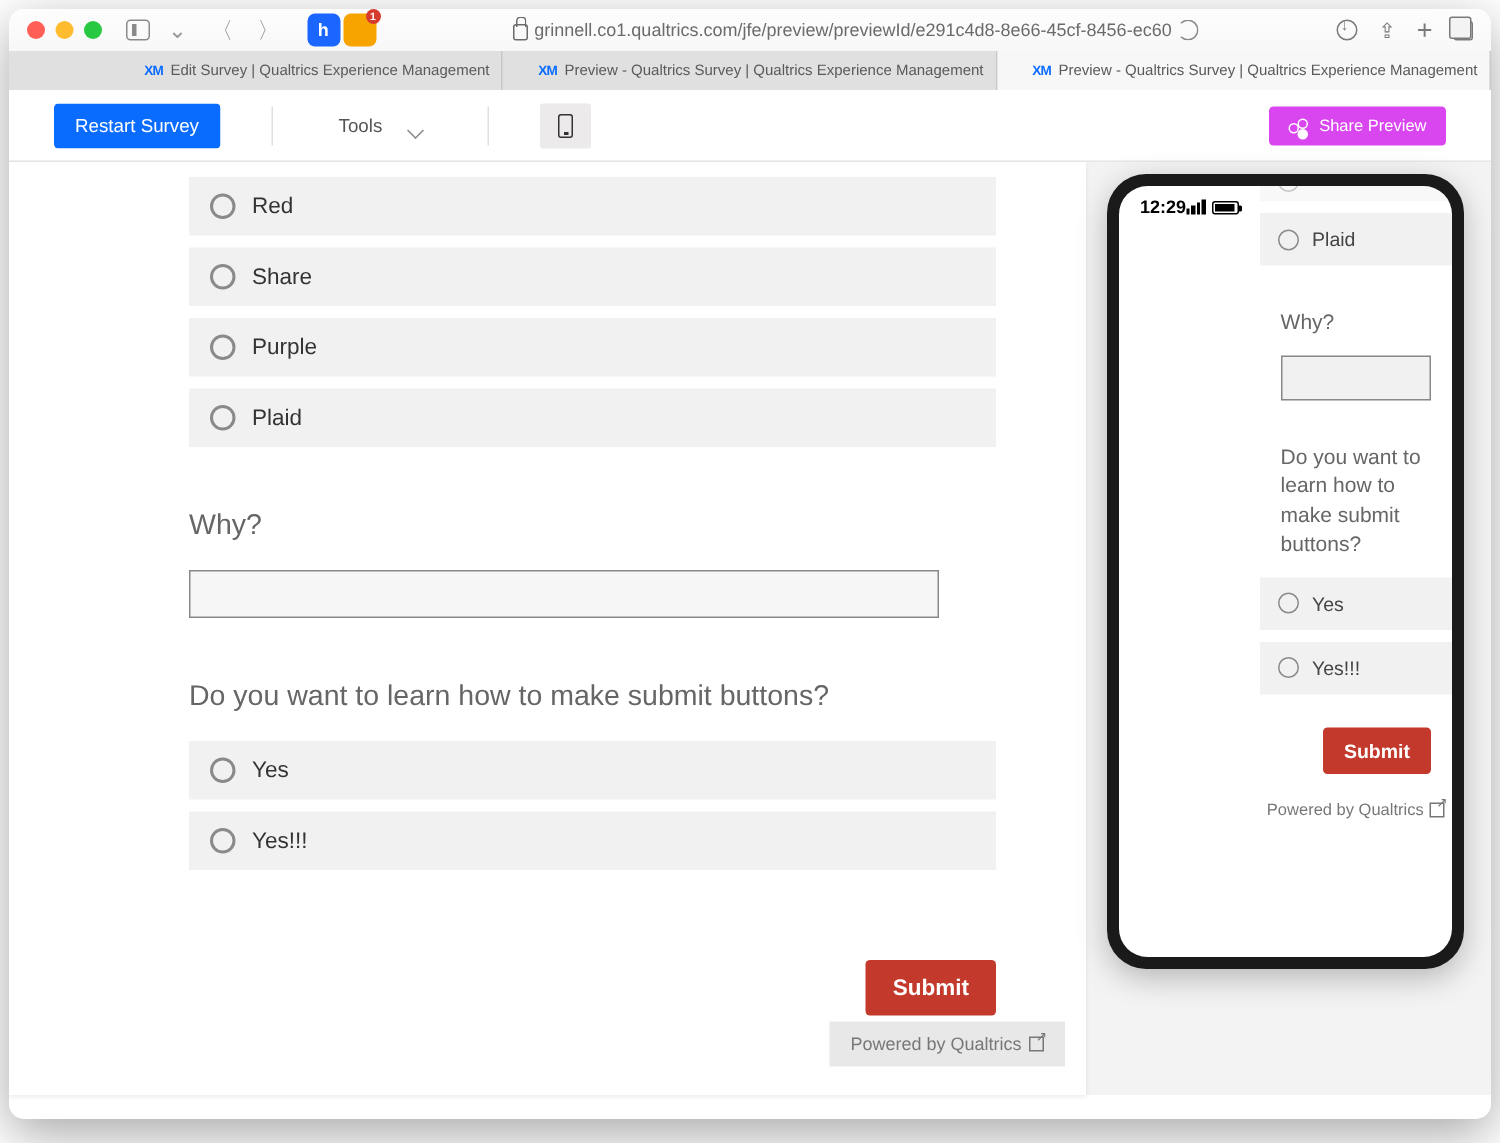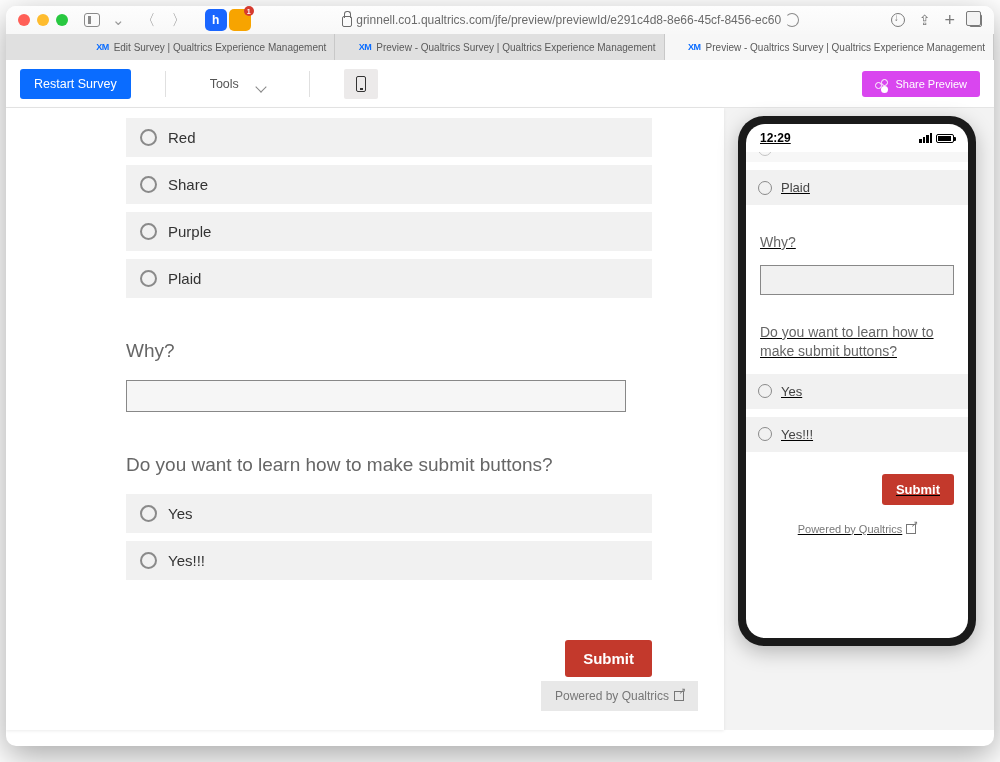--- a/index.html
+++ b/index.html
@@ -31,54 +31,54 @@
 .copy{width:13px;height:13px;border:1.3px solid #7a7a7a;border-radius:2px;position:relative;}
 .copy::after{content:"";position:absolute;top:-4px;left:-4px;width:13px;height:13px;border:1.3px solid #7a7a7a;border-radius:2px;background:#f3f3f3;}
 
 
 .tabs-row{height:26px;display:flex;background:#e0e0e0;}
 .btab{flex:1;display:flex;align-items:center;justify-content:flex-end;gap:5px;font-size:10px;color:#5a5a5a;border-right:1px solid #c8c8c8;padding:0 8px;white-space:nowrap;overflow:hidden;}
 .btab.active{background:#f7f7f7;}
 .xm{color:#0a6cff;font-weight:700;font-size:9px;letter-spacing:-0.5px;}
 
 
-.app-bar{height:48px;background:#fff;border-bottom:1px solid #e5e5e5;display:flex;align-items:center;padding:0 14px;gap:26px;}
+.app-bar{height:48px;background:#fff;border-bottom:1px solid #e5e5e5;display:flex;align-items:center;padding:0 30px;gap:26px;}
 .btn{padding:7px 13px;border-radius:3px;font-size:12.5px;cursor:pointer;border:1px solid transparent;}
 .btn-primary{background:#0a6cff;color:#fff;}
 .btn-outline{background:#fff;color:#0a6cff;border-color:#0a6cff;}
 .vdiv{width:1px;height:26px;background:#e0e0e0;margin:0 8px;}
 .tools{display:flex;align-items:flex-end;gap:18px;font-size:12.5px;color:#555;padding:0 10px;}
 .caret-d{width:8px;height:8px;border-right:1.3px solid #888;border-bottom:1.3px solid #888;transform:rotate(45deg);margin-top:-3px;}
 .device-btn{width:34px;height:30px;background:#eceaea;border-radius:2px;display:flex;align-items:center;justify-content:center;}
 .phone-ic{width:10px;height:16px;border:1.5px solid #333;border-radius:2px;position:relative;}
 .phone-ic::after{content:"";position:absolute;bottom:1px;left:3px;width:3px;height:1.5px;background:#333;}
 .spacer{flex:1;}
 .share-btn{background:#d946ef;color:#fff;display:flex;align-items:flex-end;gap:7px;padding:7px 13px;border-radius:3px;font-size:11px;}
 .share-ic{width:13px;height:11px;position:relative;}
 .share-ic::before,.share-ic::after{content:"";position:absolute;width:5px;height:5px;border:1.3px solid #fff;border-radius:50%;}
 .share-ic::before{left:0;top:3px;} .share-ic::after{right:0;top:0;box-shadow:0 7px 0 -1.3px #fff,0 7px 0 0 #fff;}
 
 
 .stage{position:absolute;top:102px;left:0;right:0;bottom:16px;background:#f3f3f3;display:flex;padding:0;}
-.desktop-pane{flex:1;background:#fff;margin:0 14px 0 0;padding:0 12px 0 0;overflow:hidden;box-shadow:0 1px 3px rgba(0,0,0,0.08);}
+.desktop-pane{flex:1;background:#fff;margin:0 14px 0 0;padding:0 0 0 0;overflow:hidden;box-shadow:0 1px 3px rgba(0,0,0,0.08);}
 .survey{padding:10px 60px 0 120px;max-width:720px;}
 .opt{background:#f1f1f1;margin-bottom:8px;padding:11px 14px;display:flex;align-items:center;gap:11px;font-size:15px;color:#333;}
 .radio{width:17px;height:17px;border:2px solid #8a8a8a;border-radius:50%;flex-shrink:0;}
 .q-title{font-size:19px;color:#666;font-weight:400;margin:42px 0 18px 0;}
 .text-in{width:500px;height:32px;border:1px solid #888;background:#f6f6f6;}
 .submit-row{display:flex;justify-content:flex-end;padding-right:60px;margin-top:60px;}
 .submit{background:#c3392c;color:#fff;padding:10px 18px;border-radius:3px;font-size:15px;font-weight:600;}
 .powered{background:#e8e8e8;color:#777;font-size:12px;padding:8px 14px;display:flex;align-items:center;gap:5px;width:fit-content;margin-left:auto;margin-right:14px;margin-top:4px;}
 .ext-link{width:10px;height:10px;border:1.2px solid #777;position:relative;}
 .ext-link::after{content:"↗";position:absolute;top:-6px;right:-3px;font-size:9px;}
 
 
 .mobile-wrap{width:256px;padding:8px 18px 18px 0;}
 .mobile{width:238px;height:530px;background:#1a1a1a;border-radius:26px;padding:8px;box-shadow:0 6px 20px rgba(0,0,0,0.25);}
-.m-screen{background:#fff;width:100%;height:100%;border-radius:19px;overflow:hidden;display:flex;flex-direction:column;text-decoration:underline;}
+.m-screen{background:#fff;width:100%;height:100%;border-radius:19px;overflow:hidden;display:flex;}
 .m-status{height:28px;display:flex;align-items:center;justify-content:space-between;padding:0 14px;font-size:12px;font-weight:600;}
 .m-icons{display:flex;gap:4px;align-items:center;}
 .sig{display:flex;gap:1px;align-items:flex-end;}
 .sig span{width:2.5px;background:#000;}
 .sig span:nth-child(1){height:4px;}.sig span:nth-child(2){height:6px;}.sig span:nth-child(3){height:8px;}.sig span:nth-child(4){height:10px;}
 .batt{width:18px;height:9px;border:1px solid #000;border-radius:2px;position:relative;}
 .batt::after{content:"";position:absolute;right:-3px;top:2px;width:2px;height:4px;background:#000;border-radius:0 1px 1px 0;}
 .batt::before{content:"";position:absolute;left:1px;top:1px;width:13px;height:5px;background:#000;}
 .m-body{flex:1;overflow:hidden;padding:0;}
 .m-opt{background:#f1f1f1;margin:0 0 8px 0;padding:10px 12px;display:flex;align-items:center;gap:9px;font-size:13px;color:#444;}

